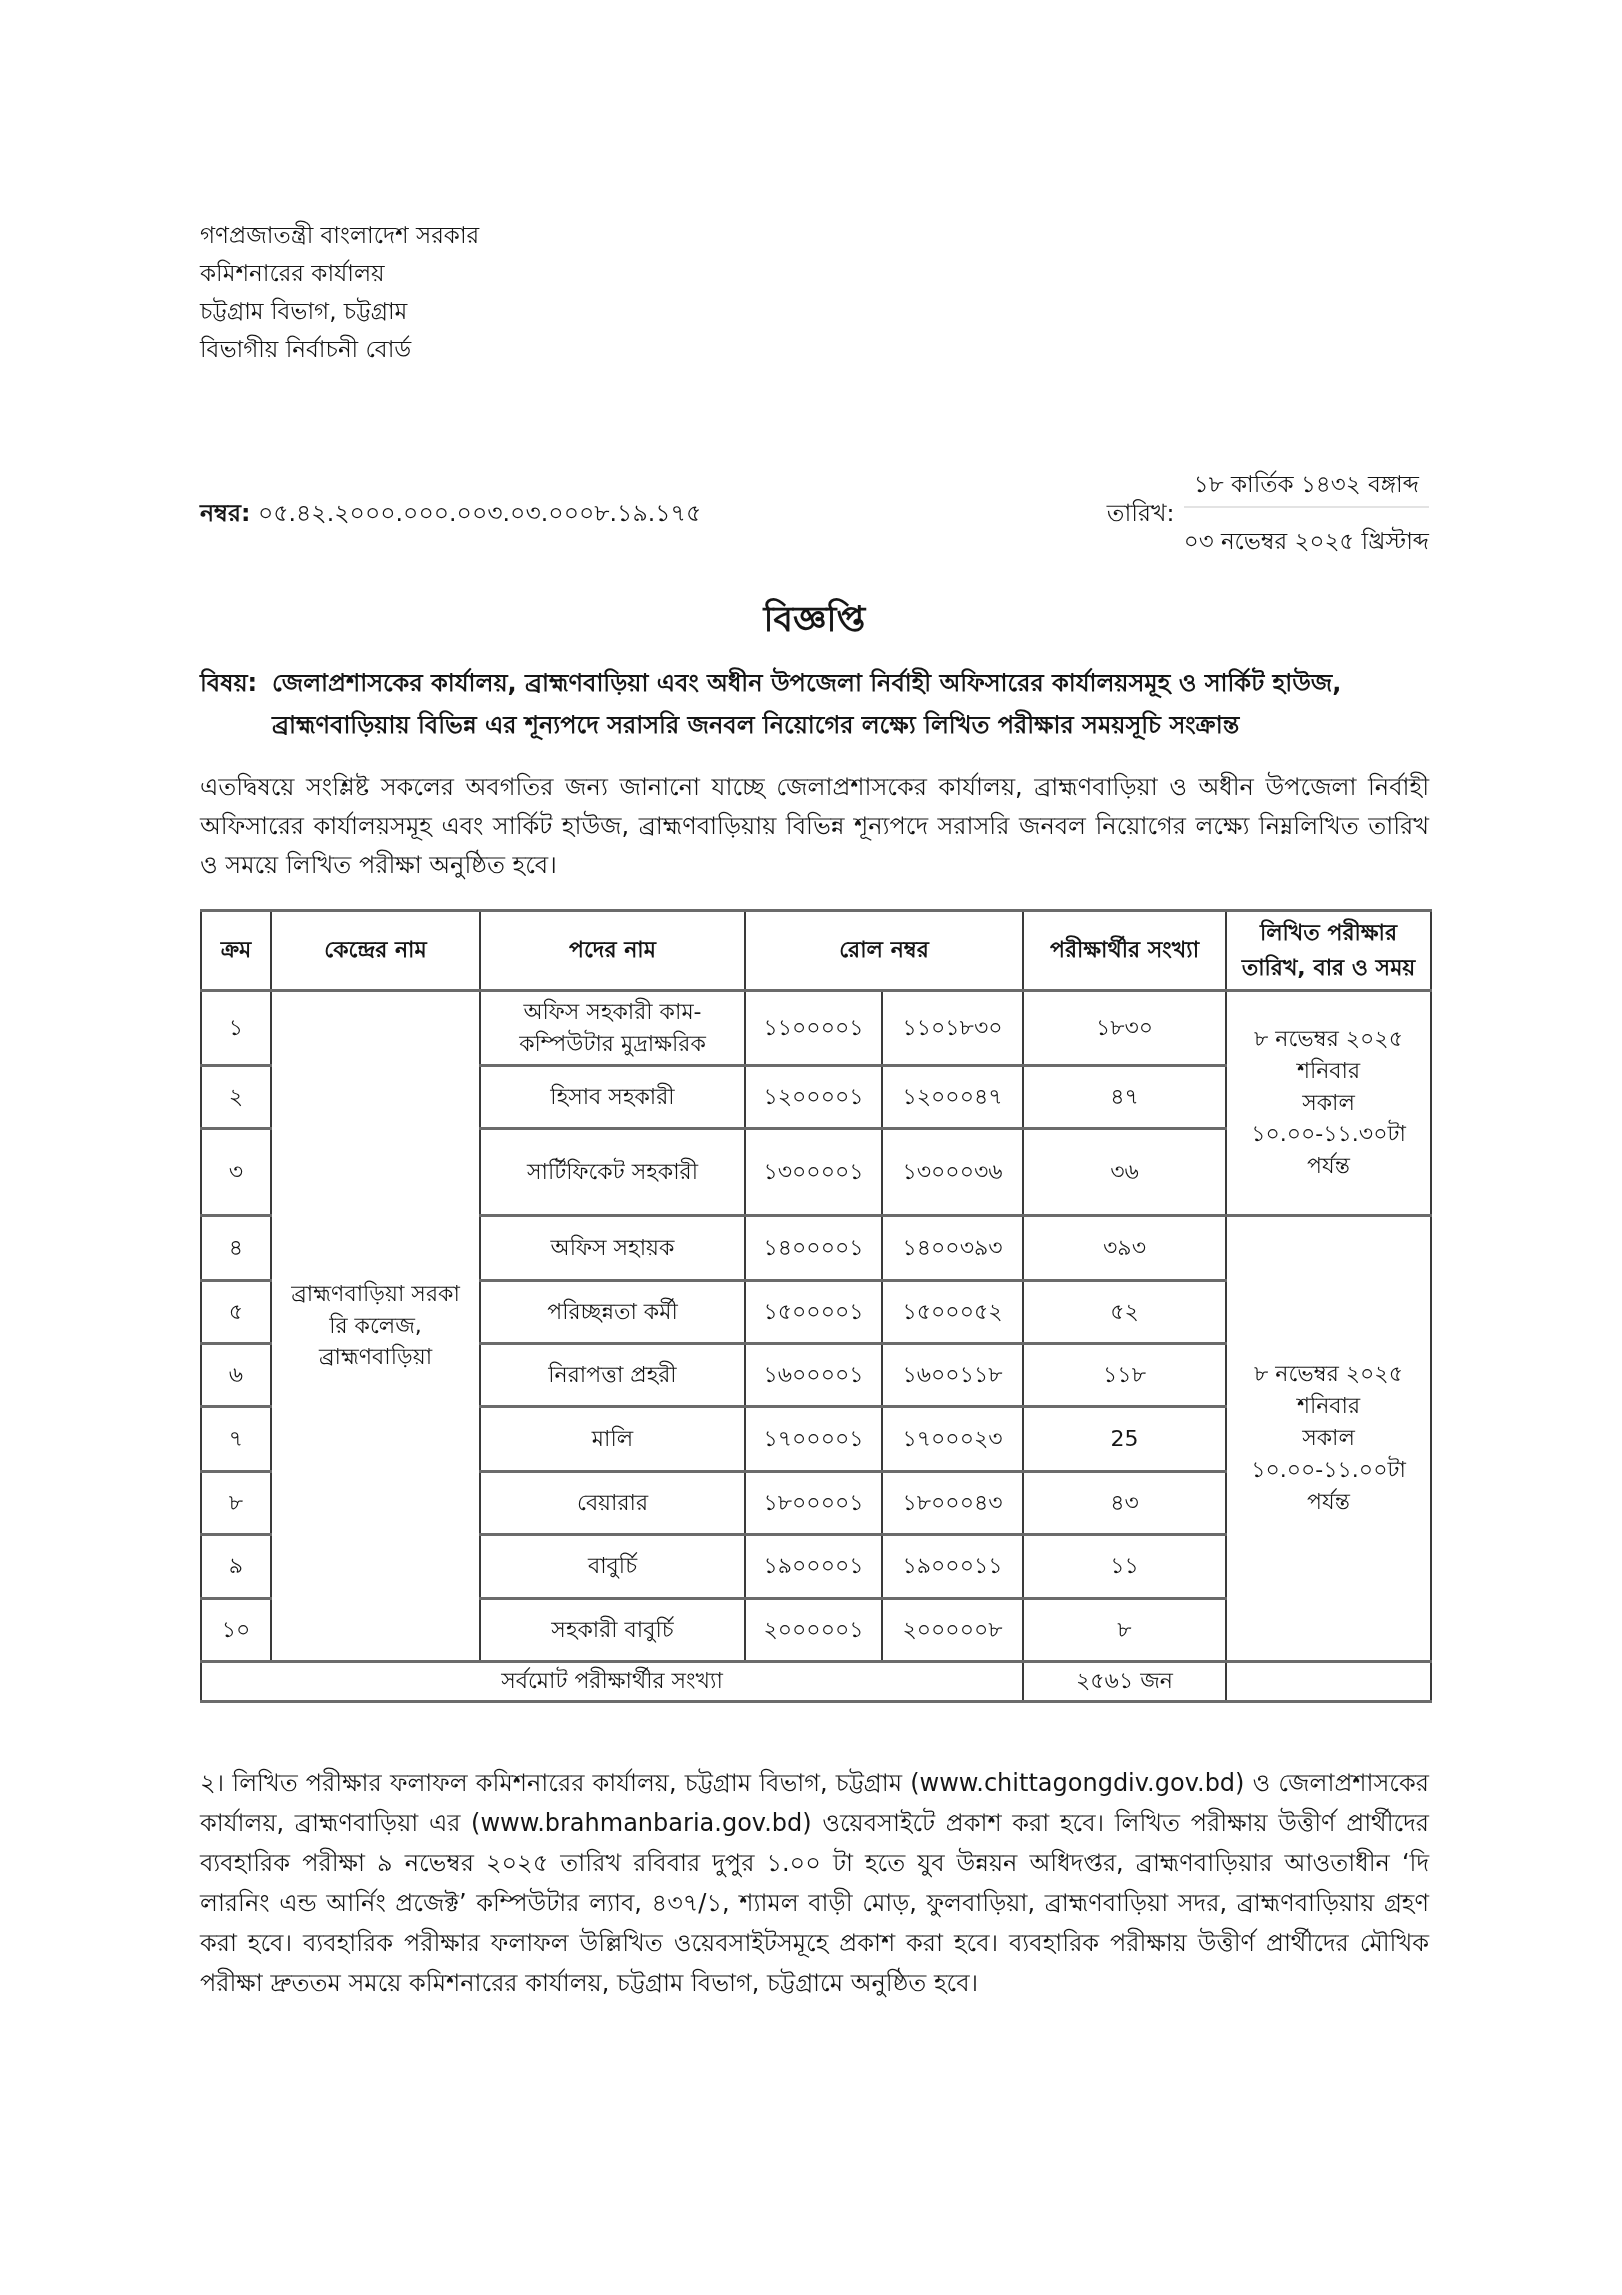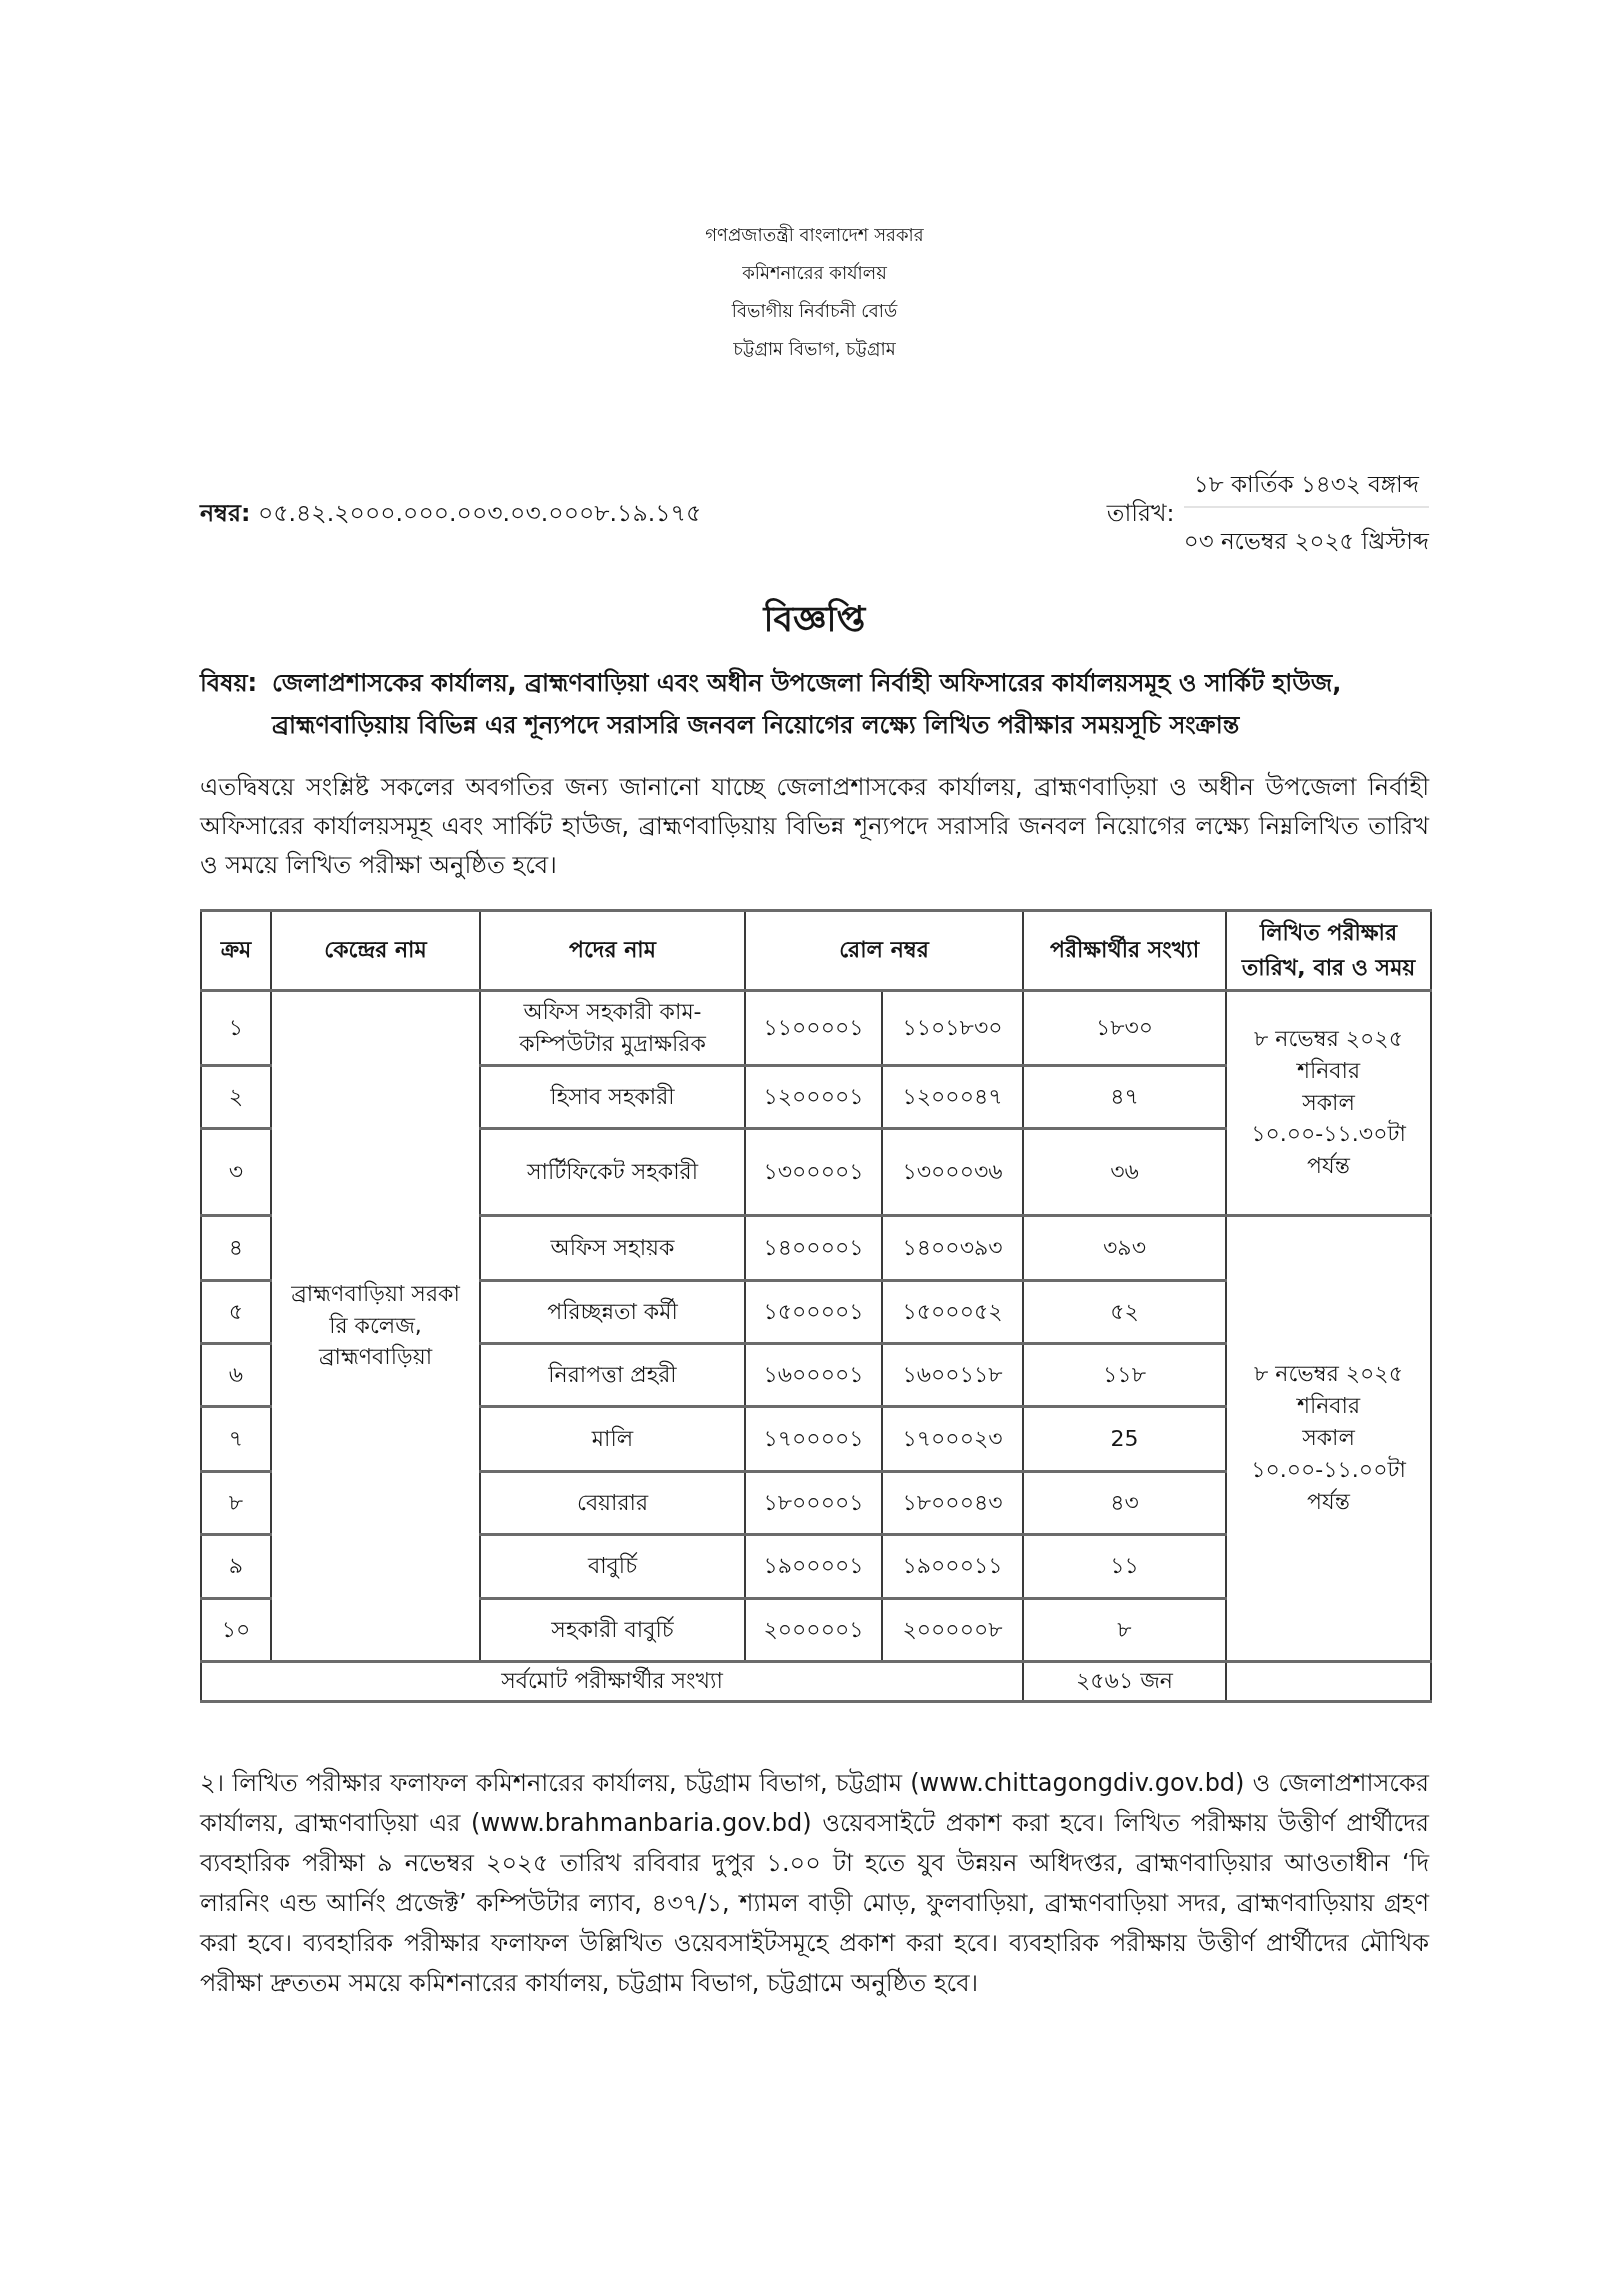--- a/index.html
+++ b/index.html
@@ -2,21 +2,21 @@
 <html lang="bn" style="font-size:10.5px"><head>
 <meta charset="utf-8">
 <style>
   html,body{margin:0;padding:0;}
   body{
     width:1622px;height:2295px;background:#ffffff;color:#161616;
     font-family:"DejaVu Sans","Liberation Sans",sans-serif;
     -webkit-font-smoothing:antialiased;
   }
   .content{padding:0 193px 0 200px;}
-  .gov-header{margin-top:216px;text-align:center;font-size:18px;line-height:38px;}
+  .gov-header{margin-top:216px;text-align:left;font-size:23px;line-height:38px;}
   .memo-row{display:flex;justify-content:space-between;align-items:center;margin-top:98px;font-size:23.6px;}
   .memo-number b{font-weight:bold;text-align:center;}
   .date-block{display:flex;align-items:center;gap:9.2px;}
   .date-stack{text-align:center;font-size:23px;}
   .date-top{border-bottom:2px solid #e3e3e3;padding-bottom:1px;}
   .date-bottom{padding-top:15px;}
   .notice-title{margin-top:30px;text-align:center;font-size:35px;font-weight:bold;}
   .subject{display:flex;margin-top:10.5px;font-size:24px;font-weight:bold;line-height:42px;}
   .subject-label{flex:0 0 72px;}
   .subject-text{flex:1;}
@@ -36,22 +36,22 @@
   .sched{line-height:37px;white-space:pre-line;}
 </style>
 </head>
 <body>
 
 <div class="content">
 
   <div class="gov-header">
     <div>গণপ্রজাতন্ত্রী বাংলাদেশ সরকার</div>
     <div>কমিশনারের কার্যালয়</div>
+    <div>চট্টগ্রাম বিভাগ, চট্টগ্রাম</div>
     <div>বিভাগীয় নির্বাচনী বোর্ড</div>
-    <div>চট্টগ্রাম বিভাগ, চট্টগ্রাম</div>
   </div>
 
   <div class="memo-row">
     <div class="memo-number">
       <b>নম্বর:</b>
       <span>০৫.৪২.২০০০.০০০.০০৩.০৩.০০০৮.১৯.১৭৫</span>
     </div>
     <div class="date-block">
       <span>তারিখ:</span>
       <span class="date-stack">

